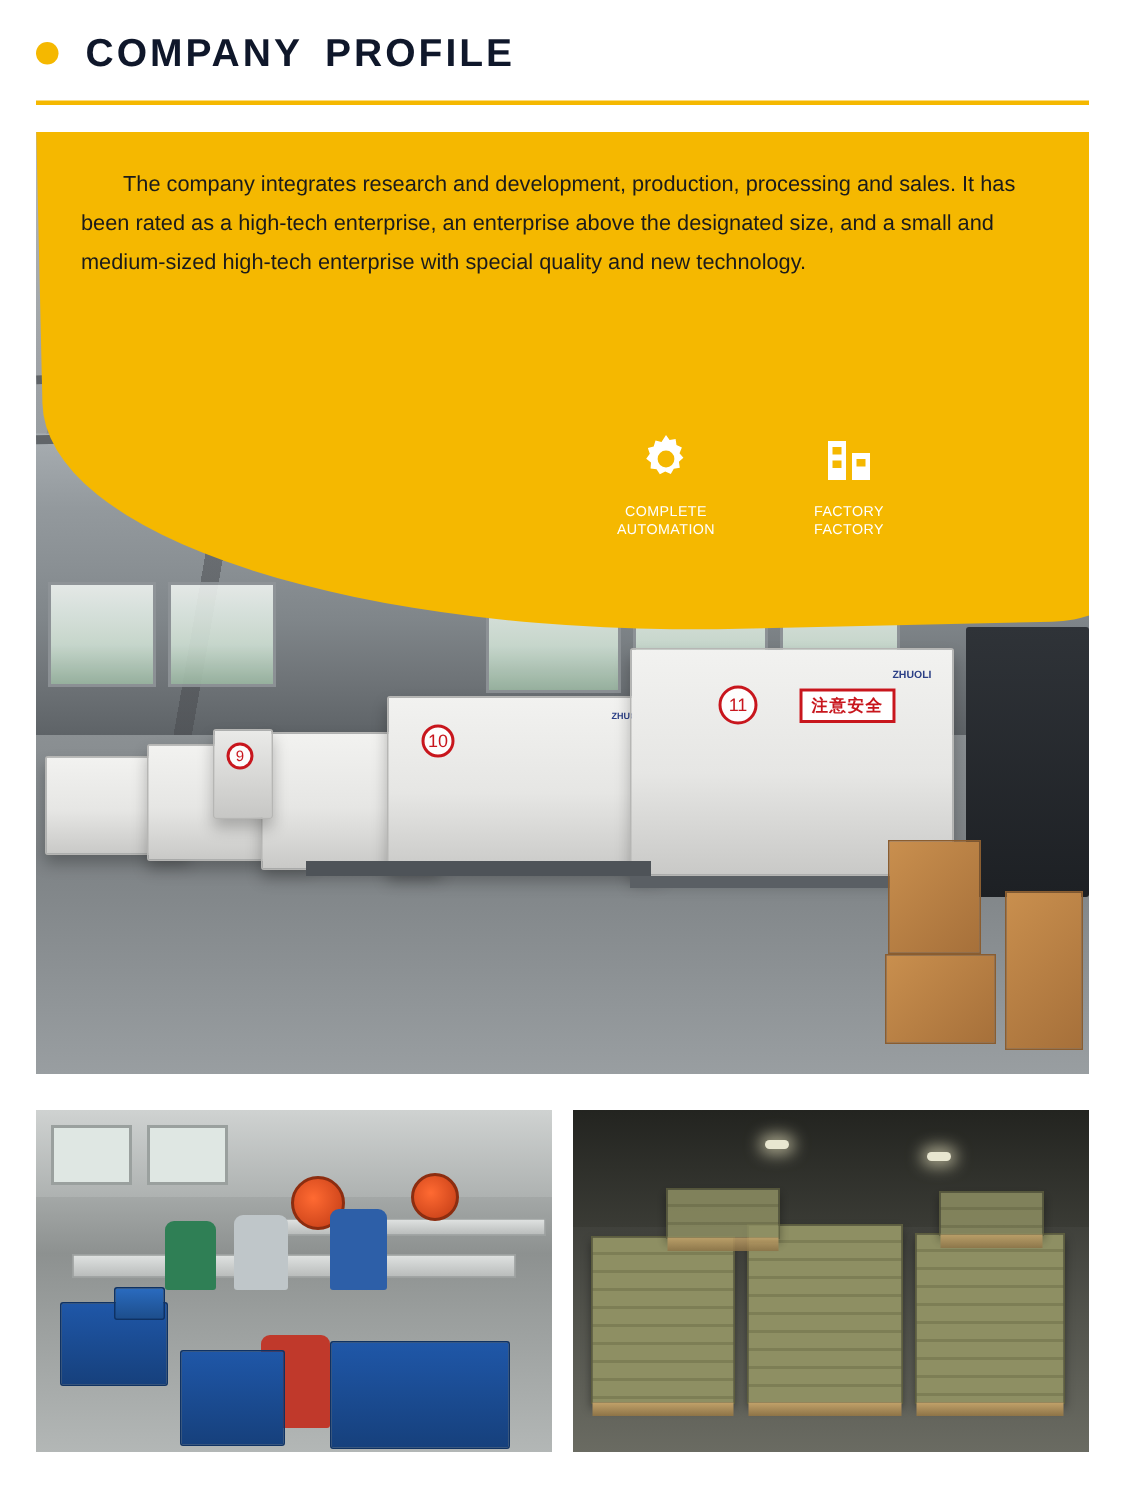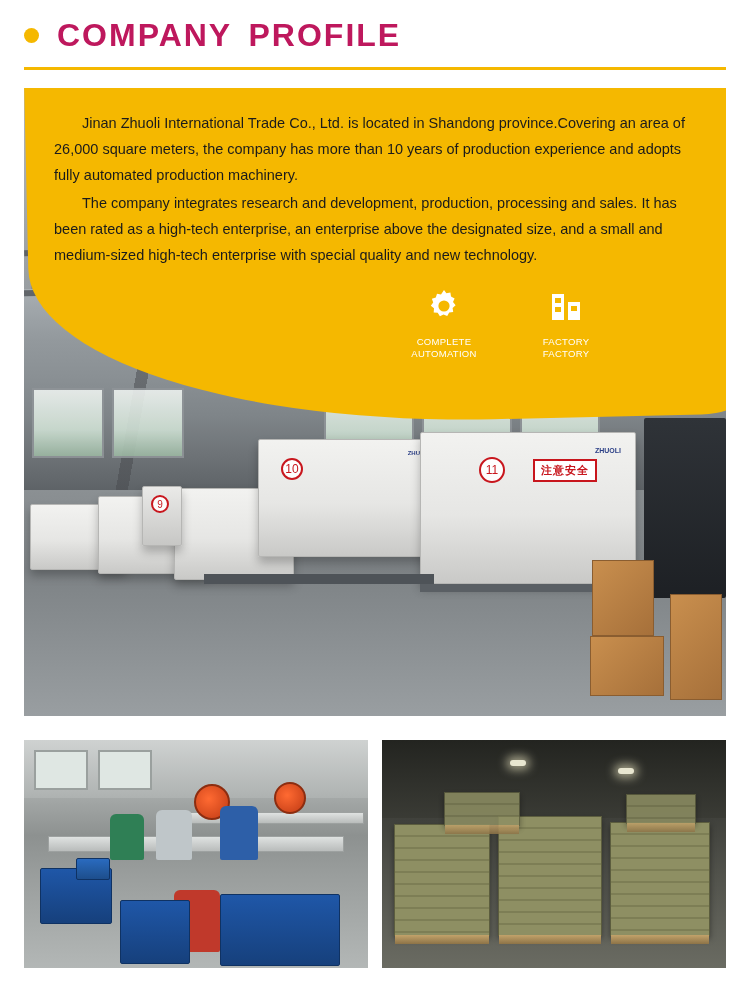--- a/index.html
+++ b/index.html
@@ -23,23 +23,23 @@
   }
   .header-dot {
     width: 15px;
     height: 15px;
     border-radius: 50%;
     background: #f5b800;
     margin-right: 18px;
     flex: 0 0 auto;
   }
   .header-title {
-    font-size: 32px;
+    font-size: 26px;
     font-weight: bold;
-    color: #be185d;
+    color: #0f172a;
     letter-spacing: 2px;
     word-spacing: 6px;
     font-family: "Liberation Sans", sans-serif;
   }
   .header-rule {
     position: absolute;
     left: 24px;
     right: 24px;
     bottom: 0;
     height: 3px;
@@ -275,21 +275,21 @@
     <div class="win" style="left:398px;top:296px; width:90px; height:78px;"></div>
     <div class="win" style="left:496px;top:296px; width:80px; height:78px;"></div>
 
     <div class="floor"></div>
 
     <div class="machine" style="left:6px;   top:416px; width:96px;  height:66px;"></div>
     <div class="machine" style="left:74px;  top:408px; width:110px; height:78px;"></div>
     <div class="machine" style="left:150px; top:400px; width:120px; height:92px;">
       <div class="plate">ZHUOLI</div>
     </div>
-    <div class="machine" style="left:234px; top:351px; width:183px; height:118px;padding-left:16px;">
+    <div class="machine" style="left:234px; top:376px; width:183px; height:118px;padding-left:16px;">
       <div class="plate">ZHUOLI</div>
       <div class="badge-num" style="left:22px; top:18px;">10</div>
     </div>
     <div class="machine" style="left:396px; top:344px; width:216px; height:152px;">
       <div class="plate" style="top:14px; right:14px; font-size:7px;">ZHUOLI</div>
       <div class="badge-num" style="left:58px; top:24px; width:26px; height:26px;">11</div>
       <div class="safety-label" style="left:112px; top:26px;">注意安全</div>
     </div>
     <div class="machine" style="left:118px; top:398px; width:40px; height:60px; background:linear-gradient(#eaeae8,#c7c7c5);">
       <div class="badge-num" style="left:8px; top:8px; width:18px; height:18px; font-size:10px;">9</div>
@@ -301,21 +301,20 @@
     <div style="position:absolute; left:396px; top:496px; width:200px; height:8px; background:#5a5f64;"></div>
 
     <div class="cardboard" style="left:568px; top:472px; width:62px; height:76px;"></div>
     <div class="cardboard" style="left:566px; top:548px; width:74px; height:60px;"></div>
     <div class="cardboard" style="left:646px; top:506px; width:52px; height:106px;"></div>
   </div>
 
   <div class="yellow-overlay"></div>
 
   <div class="overlay-content">
-    <p class="para">Jinan Zhuoli International Trade Co., Ltd. is located in Shandong province.Covering an area of 26,000 square meters, the company has more than 10 years of production experience and adopts fully automated production machinery.</p>
     <p class="para">The company integrates research and development, production, processing and sales. It has been rated as a high-tech enterprise, an enterprise above the designated size, and a small and medium-sized high-tech enterprise with special quality and new technology.</p>
   </div>
 
   <div class="features">
 
     <div class="feature">
       <div class="ficon">
         <svg width="38" height="38" viewBox="0 0 38 38" aria-hidden="true">
           <path fill="#ffffff" d="M19 3l2.4 3.3 4-.7.6 4 3.6 1.8-1.6 3.7 2.6 3.1-3 2.7.6 4-4 .6-2 3.5-3.7-1.6-3.6 1.8-2.2-3.4-4-.4.3-4.1-3.2-2.5 2.4-3.3-1.3-3.8 3.9-1.1 1.2-3.9 4 .9z"></path>
           <circle cx="19" cy="19" r="5.6" fill="#f5b800"></circle>

